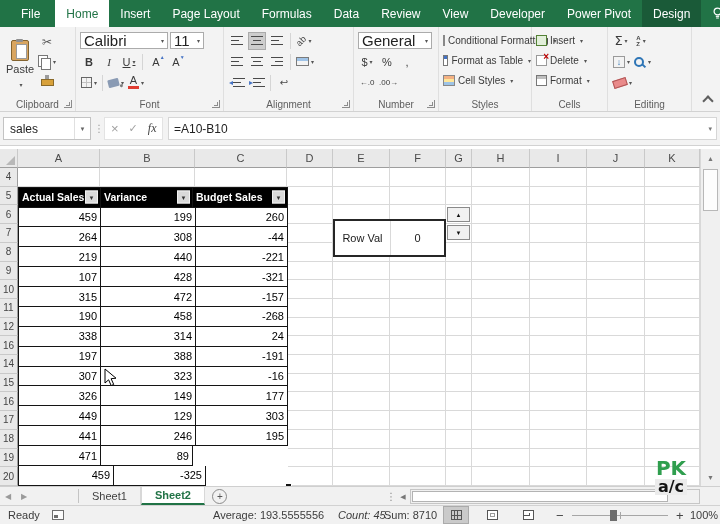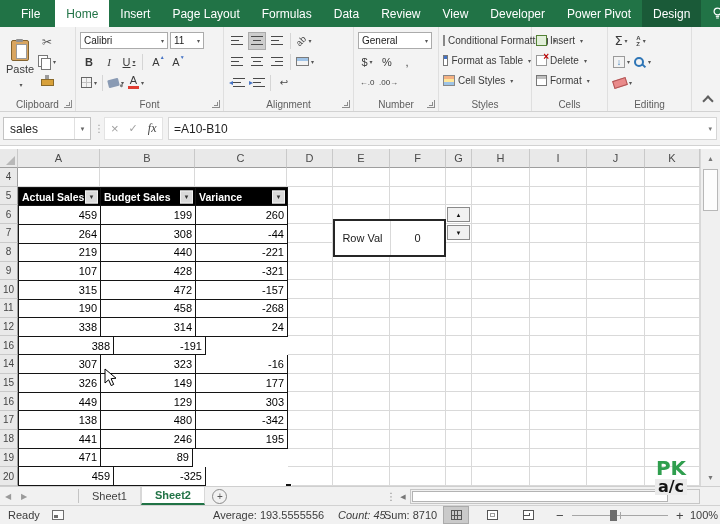--- a/index.html
+++ b/index.html
@@ -18,21 +18,21 @@
   
   .ribbon{position:absolute;top:27px;left:0;right:0;height:85px;background:#f3f3f3;border-bottom:1px solid #d2d2d2;box-sizing:border-box;display:flex;}
   .rgroup{position:relative;border-right:1px solid #dfdfdf;box-sizing:border-box;padding-top:3px;}
   .glabel{position:absolute;bottom:1px;left:0;right:0;text-align:center;font-size:10px;color:#5e5e5e;}
   .lnch{position:absolute;bottom:3px;right:3px;width:7px;height:7px;border-right:1px solid #8c8c8c;border-bottom:1px solid #8c8c8c;}
   .lnch::after{content:"";position:absolute;right:1px;bottom:1px;width:3px;height:3px;border-right:1px solid #8c8c8c;border-bottom:1px solid #8c8c8c;}
   .rrow{display:flex;align-items:center;height:21px;padding:0 4px;gap:2px;}
   .rbtn{display:flex;align-items:center;justify-content:center;min-width:18px;height:18px;border:1px solid transparent;box-sizing:border-box;color:#3a3a3a;font-size:11px;}
   .rbtn.pressed{background:#cdcdcd;border-color:#ababab;}
   .dd::after{content:"▾";font-size:6px;color:#555;margin-left:2px;}
-  .combo{background:#fff;border:1px solid #ababab;height:17px;display:flex;align-items:center;font-size:10px;color:#222;padding:0 3px;box-sizing:border-box;justify-content:space-between;}
+  .combo{background:#fff;border:1px solid #ababab;height:17px;display:flex;align-items:center;font-size:15px;color:#222;padding:0 3px;box-sizing:border-box;justify-content:space-between;}
   .combo::after{content:"▾";font-size:6px;color:#555;margin-left:4px;}
   .vsep{width:1px;height:16px;background:#d5d5d5;margin:0 2px;}
 
   
   .g-clip{width:76px;display:flex;}
   .paste-btn{width:34px;margin:2px 0 14px 3px;display:flex;flex-direction:column;align-items:center;justify-content:center;gap:2px;font-size:11px;color:#3a3a3a;}
   .ic-paste{width:16px;height:19px;background:#d9a55f;border:1px solid #83632f;border-radius:2px;position:relative;}
   .ic-paste::before{content:"";position:absolute;left:4px;top:3px;width:9px;height:13px;background:#fff;border:1px solid #9a9a9a;}
   .ic-paste::after{content:"";position:absolute;left:4px;top:-2px;width:7px;height:3px;background:#8f8f8f;border-radius:1px;}
   .clip-col{display:flex;flex-direction:column;margin-top:3px;gap:1px;}
@@ -703,28 +703,28 @@
           <div class="gc" style="width: 55px;"></div>
         </div>
       </div>
 
     <div id="xltable">
         <div class="trow thead">
           <div style="width: 82px;">
             <span>Actual Sales</span>
             <div class="fbtn">▼</div>
           </div>
+          <div style="width: 92px;">
+            <span>Variance</span>
+            <div class="fbtn">▼</div>
+          </div>
           <div style="width: 95px;">
             <span>Budget Sales</span>
             <div class="fbtn">▼</div>
           </div>
-          <div style="width: 92px;">
-            <span>Variance</span>
-            <div class="fbtn">▼</div>
-          </div>
         </div>
         <div class="trow">
           <div style="width: 82px;">459</div>
           <div style="width: 95px;">199</div>
           <div style="width: 92px;">260</div>
         </div>
         <div class="trow">
           <div style="width: 82px;">264</div>
           <div style="width: 95px;">308</div>
           <div style="width: 92px;">-44</div>
@@ -748,42 +748,38 @@
           <div style="width: 82px;">190</div>
           <div style="width: 95px;">458</div>
           <div style="width: 92px;">-268</div>
         </div>
         <div class="trow">
           <div style="width: 82px;">338</div>
           <div style="width: 95px;">314</div>
           <div style="width: 92px;">24</div>
         </div>
         <div class="trow">
+          <div style="width: 82px;">197</div>
           <div style="width: 95px;">388</div>
           <div style="width: 92px;">-191</div>
         </div>
         <div class="trow">
           <div style="width: 82px;">307</div>
           <div style="width: 95px;">323</div>
           <div style="width: 92px;">-16</div>
         </div>
         <div class="trow">
           <div style="width: 82px;">326</div>
           <div style="width: 95px;">149</div>
           <div style="width: 92px;">177</div>
         </div>
         <div class="trow">
           <div style="width: 82px;">449</div>
           <div style="width: 95px;">129</div>
           <div style="width: 92px;">303</div>
-        </div>
-        <div class="trow">
-          <div style="width: 82px;">138</div>
-          <div style="width: 95px;">480</div>
-          <div style="width: 92px;">-342</div>
         </div>
         <div class="trow">
           <div style="width: 82px;">441</div>
           <div style="width: 95px;">246</div>
           <div style="width: 92px;">195</div>
         </div>
         <div class="trow">
           <div style="width: 82px;">471</div>
           <div style="width: 92px;">89</div>
         </div>

